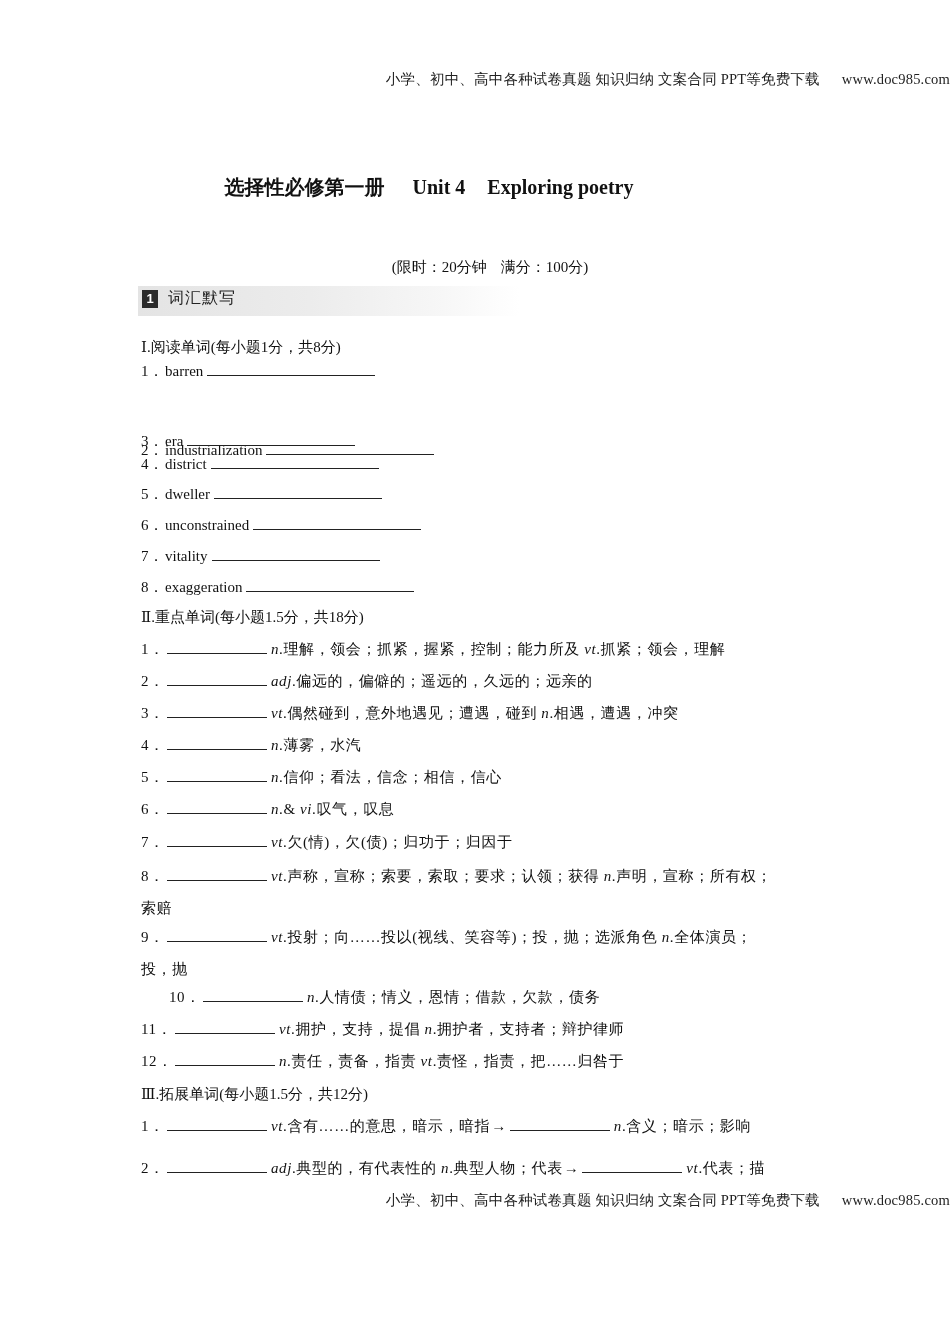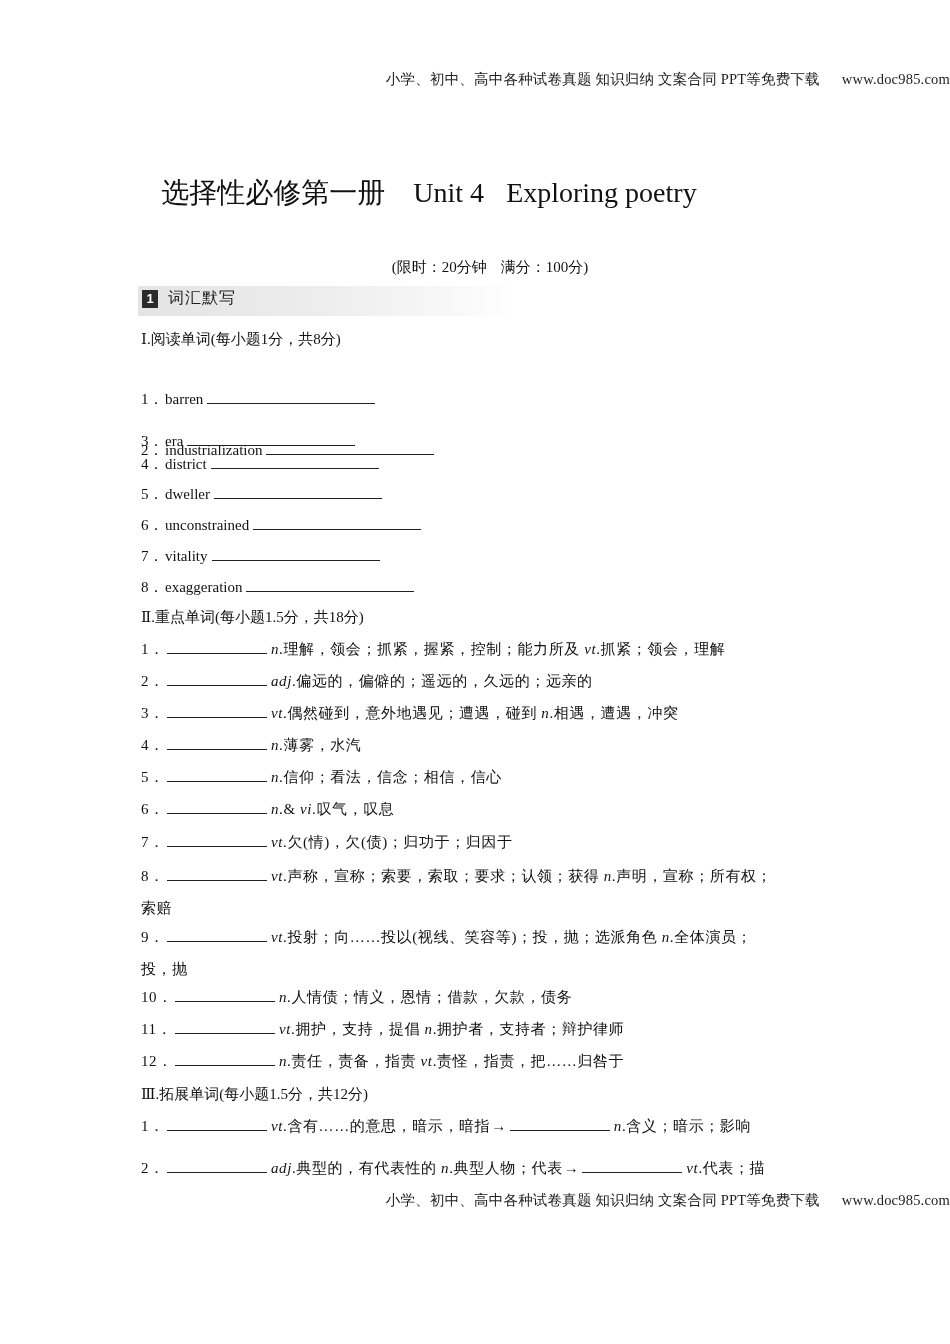--- a/index.html
+++ b/index.html
@@ -11,21 +11,21 @@
   .page-header, .page-footer {
     position: absolute; left: 0; width: 950px; text-align: right;
     font-size: 14.5px; color: #222; letter-spacing: 0.2px;
   }
   .page-header { top: 70px; }
   .page-footer { top: 1191px; }
   .page-header .site, .page-footer .site { margin-left: 22px; }
 
   .title {
     position: absolute; top: 174px; left: 0; width: 858px; text-align: center;
-    font-size: 28px; font-weight: normal; color: #111;
+    font-size: 20px; font-weight: bold; color: #111;
   }
   .title .gap { display: inline-block; width: 28px; }
   .title .gap2 { display: inline-block; width: 22px; }
 
   .time-limit {
     position: absolute; top: 258px; left: 0; width: 950px; text-align: center;
     font-size: 15px;
     margin-left: 15px;
   }
   .time-limit .sp { display: inline-block; width: 14px; }
@@ -71,24 +71,24 @@
   <span>(限时：20分钟</span><span class="sp"></span><span>满分：100分)</span>
 </div>
 
 <div class="section-banner">
   <div class="num-box">1</div>
   <div class="label">词汇默写</div>
 </div>
 
 <div class="content">
 
-  <div class="line part-head" style="top:0px;">
+  <div class="line part-head" style="top:8px;">
     <span>Ⅰ.阅读单词</span><span>(每小题1分，共8分)</span>
   </div>
-  <div class="line" style="top:32px;margin-top:28px;"><span class="num">1．</span><span>barren</span><span class="blank-long"></span></div>
+  <div class="line" style="top:32px;"><span class="num">1．</span><span>barren</span><span class="blank-long"></span></div>
   <div class="line" style="top:63px;margin-top:48px;"><span class="num">2．</span><span>industrialization</span><span class="blank-long"></span></div>
   <div class="line" style="top:102px;"><span class="num">3．</span><span>era</span><span class="blank-long"></span></div>
   <div class="line" style="top:125px;font-family:Liberation Serif, serif;"><span class="num">4．</span><span>district</span><span class="blank-long"></span></div>
   <div class="line" style="top:155px;"><span class="num">5．</span><span>dweller</span><span class="blank-long"></span></div>
   <div class="line" style="top:186px;"><span class="num">6．</span><span>unconstrained</span><span class="blank-long"></span></div>
   <div class="line" style="top:217px;"><span class="num">7．</span><span>vitality</span><span class="blank-long"></span></div>
   <div class="line" style="top:248px;"><span class="num">8．</span><span>exaggeration</span><span class="blank-long"></span></div>
 
   <div class="line part-head" style="top:278px;">
     <span>Ⅱ.重点单词</span><span>(每小题1.5分，共18分)</span>
@@ -97,21 +97,21 @@
   <div class="line def" style="top:342px;"><span class="num">2．</span><span class="blank"></span><span class="pos">adj</span><span>.偏远的，偏僻的；遥远的，久远的；远亲的</span></div>
   <div class="line def" style="top:374px;"><span class="num">3．</span><span class="blank"></span><span class="pos">vt</span><span>.偶然碰到，意外地遇见；遭遇，碰到  </span><span class="pos">n</span><span>.相遇，遭遇，冲突</span></div>
   <div class="line def" style="top:406px;"><span class="num">4．</span><span class="blank"></span><span class="pos">n</span><span>.薄雾，水汽</span></div>
   <div class="line def" style="top:438px;"><span class="num">5．</span><span class="blank"></span><span class="pos">n</span><span>.信仰；看法，信念；相信，信心</span></div>
   <div class="line def" style="top:470px;"><span class="num">6．</span><span class="blank"></span><span class="pos">n</span><span>.&amp; </span><span class="pos">vi</span><span>.叹气，叹息</span></div>
   <div class="line def" style="top:503px;"><span class="num">7．</span><span class="blank"></span><span class="pos">vt</span><span>.欠(情)，欠(债)；归功于；归因于</span></div>
   <div class="line def" style="top:537px;"><span class="num">8．</span><span class="blank"></span><span class="pos">vt</span><span>.声称，宣称；索要，索取；要求；认领；获得  </span><span class="pos">n</span><span>.声明，宣称；所有权；</span></div>
   <div class="line def" style="top:569px;">索赔</div>
   <div class="line def" style="top:598px;"><span class="num">9．</span><span class="blank"></span><span class="pos">vt</span><span>.投射；向……投以(视线、笑容等)；投，抛；选派角色  </span><span class="pos">n</span><span>.全体演员；</span></div>
   <div class="line def" style="top:630px;">投，抛</div>
-  <div class="line def" style="top:658px;"><span class="num2">10．</span><span class="blank"></span><span class="pos">n</span><span>.人情债；情义，恩情；借款，欠款，债务</span></div>
+  <div class="line def" style="top:658px;margin-left:28px;"><span class="num2">10．</span><span class="blank"></span><span class="pos">n</span><span>.人情债；情义，恩情；借款，欠款，债务</span></div>
   <div class="line def" style="top:690px;"><span class="num2">11．</span><span class="blank"></span><span class="pos">vt</span><span>.拥护，支持，提倡  </span><span class="pos">n</span><span>.拥护者，支持者；辩护律师</span></div>
   <div class="line def" style="top:722px;"><span class="num2">12．</span><span class="blank"></span><span class="pos">n</span><span>.责任，责备，指责  </span><span class="pos">vt</span><span>.责怪，指责，把……归咎于</span></div>
 
   <div class="line part-head" style="top:755px;">
     <span>Ⅲ.拓展单词</span><span>(每小题1.5分，共12分)</span>
   </div>
   <div class="line def" style="top:787px;"><span class="num">1．</span><span class="blank"></span><span class="pos">vt</span><span>.含有……的意思，暗示，暗指</span><span class="arrow">→</span><span class="blank"></span><span class="pos">n</span><span>.含义；暗示；影响</span></div>
   <div class="line def" style="top:821px;margin-top:8px;"><span class="num">2．</span><span class="blank"></span><span class="pos">adj</span><span>.典型的，有代表性的  </span><span class="pos">n</span><span>.典型人物；代表</span><span class="arrow">→</span><span class="blank"></span><span class="pos">vt</span><span>.代表；描</span></div>
 </div>
 

